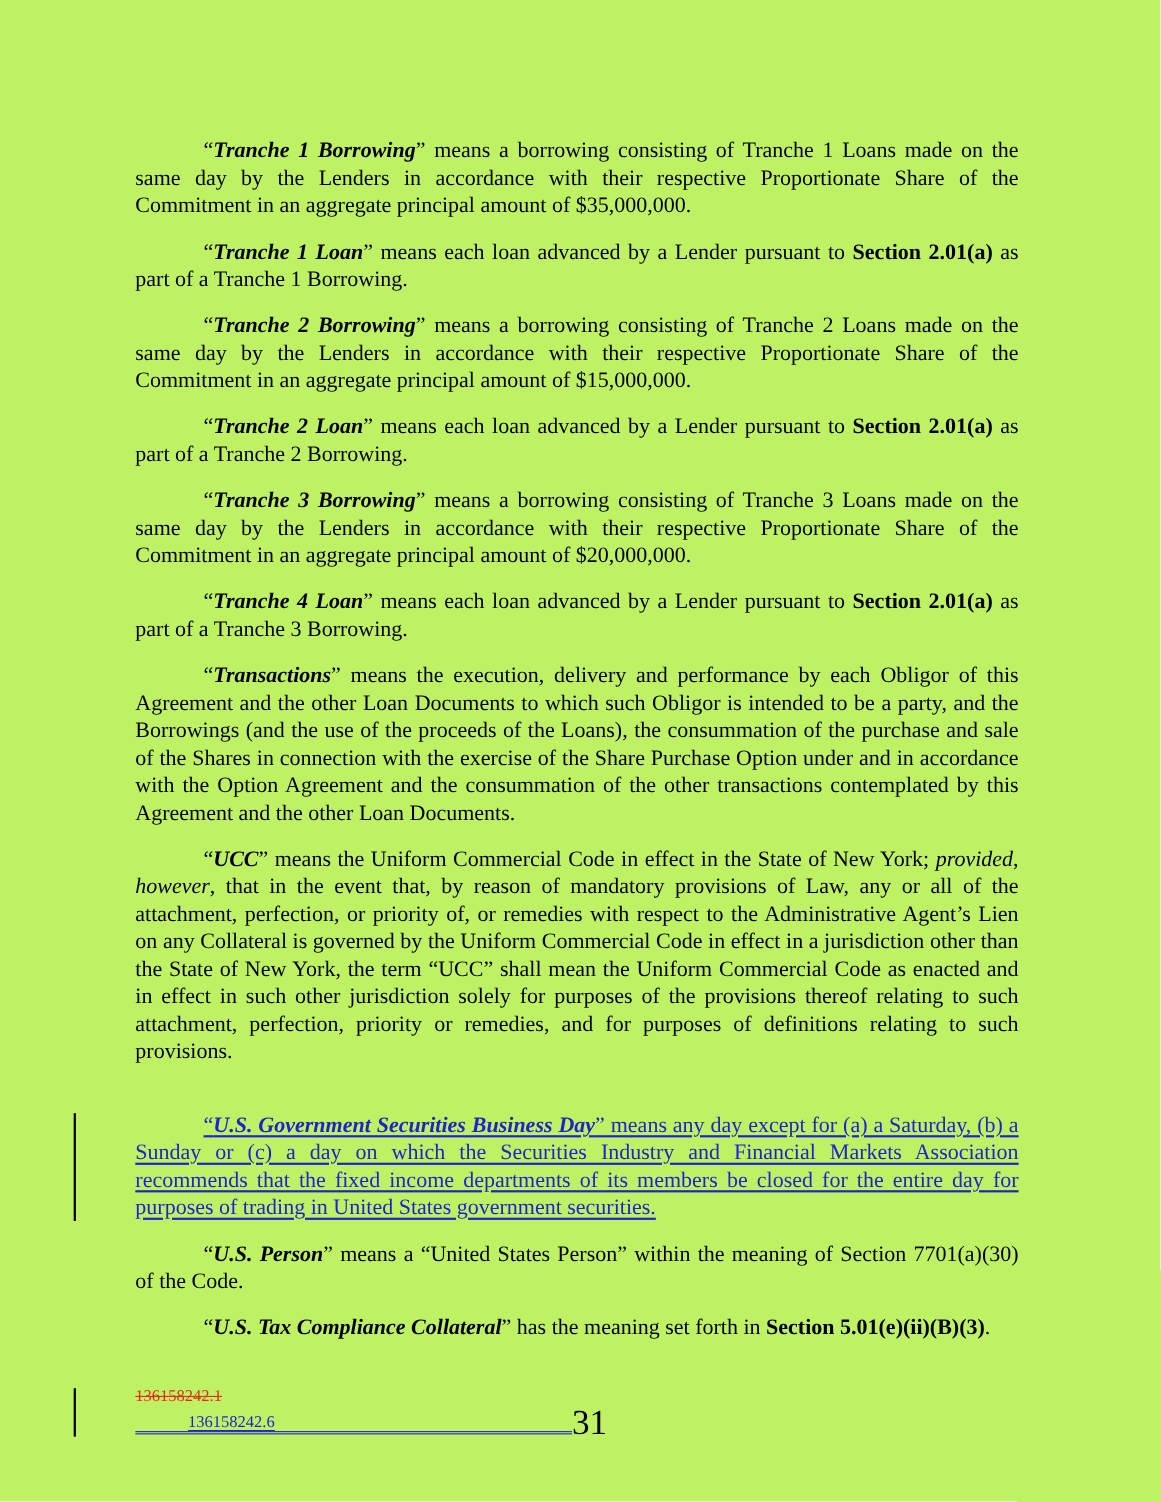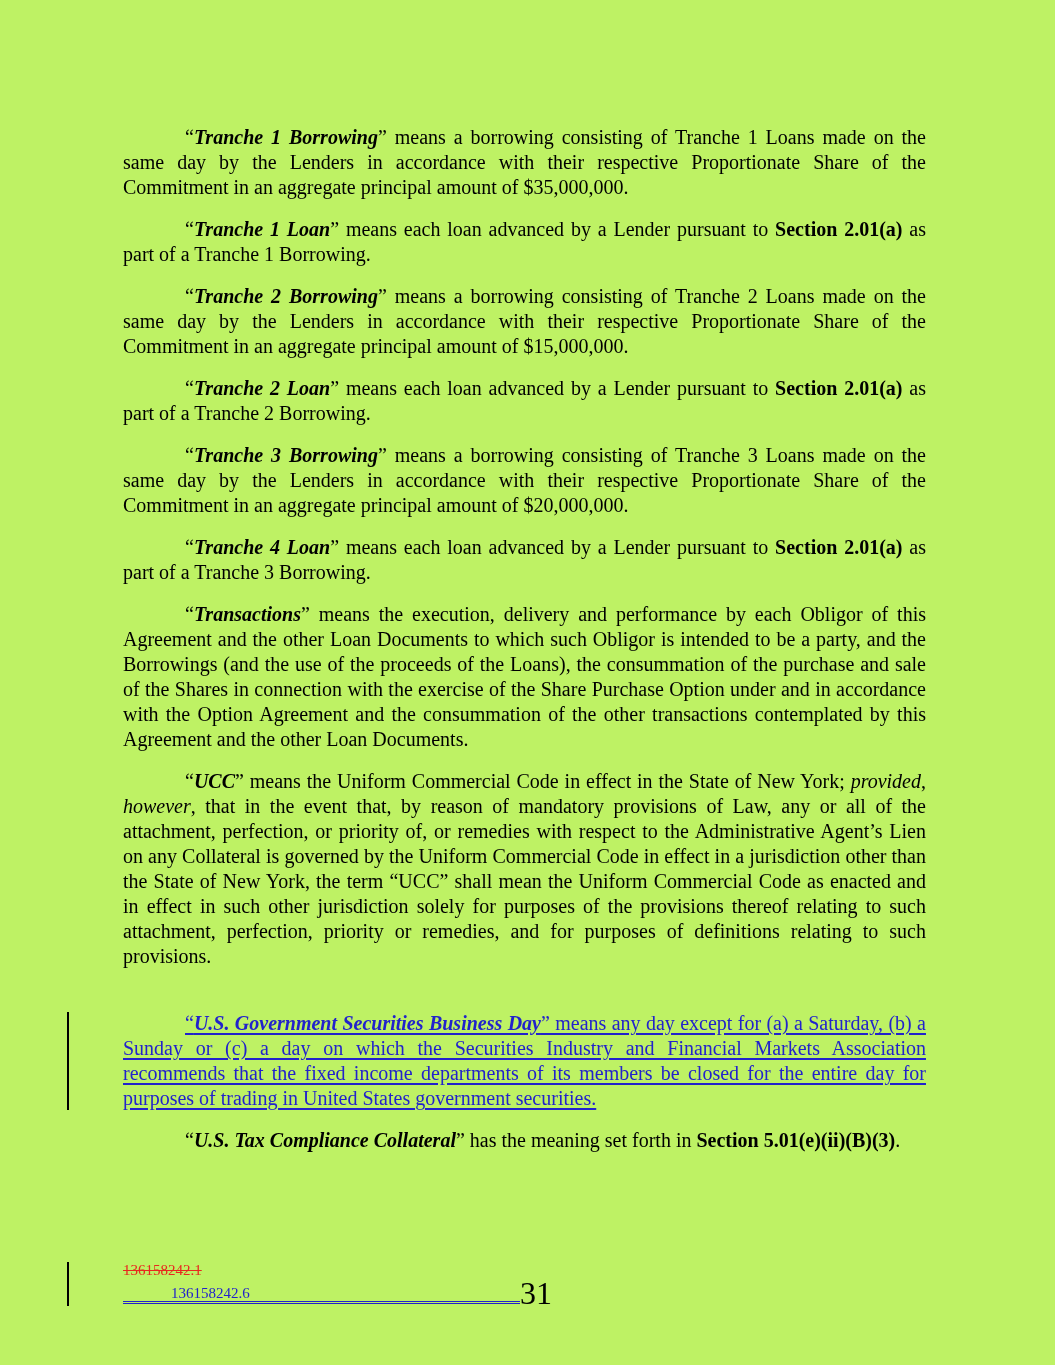--- a/index.html
+++ b/index.html
@@ -87,20 +87,21 @@
   <main class="doc-body">
       <p class="para"><span class="run run-n">“</span><span class="run run-term">Tranche 1 Borrowing</span><span class="run run-n">” means a borrowing consisting of Tranche 1 Loans made on the same day by the Lenders in accordance with their respective Proportionate Share of the Commitment in an aggregate principal amount of $35,000,000.</span></p>
       <p class="para"><span class="run run-n">“</span><span class="run run-term">Tranche 1 Loan</span><span class="run run-n">” means each loan advanced by a Lender pursuant to </span><span class="run run-b">Section 2.01(a)</span><span class="run run-n"> as part of a Tranche 1 Borrowing.</span></p>
       <p class="para"><span class="run run-n">“</span><span class="run run-term">Tranche 2 Borrowing</span><span class="run run-n">” means a borrowing consisting of Tranche 2 Loans made on the same day by the Lenders in accordance with their respective Proportionate Share of the Commitment in an aggregate principal amount of $15,000,000.</span></p>
       <p class="para"><span class="run run-n">“</span><span class="run run-term">Tranche 2 Loan</span><span class="run run-n">” means each loan advanced by a Lender pursuant to </span><span class="run run-b">Section 2.01(a)</span><span class="run run-n"> as part of a Tranche 2 Borrowing.</span></p>
       <p class="para"><span class="run run-n">“</span><span class="run run-term">Tranche 3 Borrowing</span><span class="run run-n">” means a borrowing consisting of Tranche 3 Loans made on the same day by the Lenders in accordance with their respective Proportionate Share of the Commitment in an aggregate principal amount of $20,000,000.</span></p>
       <p class="para"><span class="run run-n">“</span><span class="run run-term">Tranche 4 Loan</span><span class="run run-n">” means each loan advanced by a Lender pursuant to </span><span class="run run-b">Section 2.01(a)</span><span class="run run-n"> as part of a Tranche 3 Borrowing.</span></p>
       <p class="para"><span class="run run-n">“</span><span class="run run-term">Transactions</span><span class="run run-n">” means the execution, delivery and performance by each Obligor of this Agreement and the other Loan Documents to which such Obligor is intended to be a party, and the Borrowings (and the use of the proceeds of the Loans), the consummation of the purchase and sale of the Shares in connection with the exercise of the Share Purchase Option under and in accordance with the Option Agreement and the consummation of the other transactions contemplated by this Agreement and the other Loan Documents.</span></p>
       <p class="para"><span class="run run-n">“</span><span class="run run-term">UCC</span><span class="run run-n">” means the Uniform Commercial Code in effect in the State of New York; </span><span class="run run-i">provided</span><span class="run run-n">, </span><span class="run run-i">however</span><span class="run run-n">, that in the event that, by reason of mandatory provisions of Law, any or all of the attachment, perfection, or priority of, or remedies with respect to the Administrative Agent’s Lien on any Collateral is governed by the Uniform Commercial Code in effect in a jurisdiction other than the State of New York, the term “UCC” shall mean the Uniform Commercial Code as enacted and in effect in such other jurisdiction solely for purposes of the provisions thereof relating to such attachment, perfection, priority or remedies, and for purposes of definitions relating to such provisions.</span></p>
       <p class="para inserted"><span class="change-bar"></span><span class="run run-n">“</span><span class="run run-term">U.S. Government Securities Business Day</span><span class="run run-n">” means any day except for (a) a Saturday, (b) a Sunday or (c) a day on which the Securities Industry and Financial Markets Association recommends that the fixed income departments of its members be closed for the entire day for purposes of trading in United States government securities.</span></p>
+      <p class="para"><span class="run run-n">“</span><span class="run run-term">U.S. Person</span><span class="run run-n">” means a “United States Person” within the meaning of Section 7701(a)(30) of the Code.</span></p>
       <p class="para"><span class="run run-n">“</span><span class="run run-term">U.S. Tax Compliance Collateral</span><span class="run run-n">” has the meaning set forth in </span><span class="run run-b">Section 5.01(e)(ii)(B)(3)</span><span class="run run-n">.</span></p>
     </main>
 
   <footer class="doc-footer">
     <span class="change-bar footer-change-bar"></span>
     <div class="footer-line1">
       <span class="deleted-ref">136158242.1</span>
     </div>
     <div class="footer-line2">
       <span class="tab-rule"></span>

